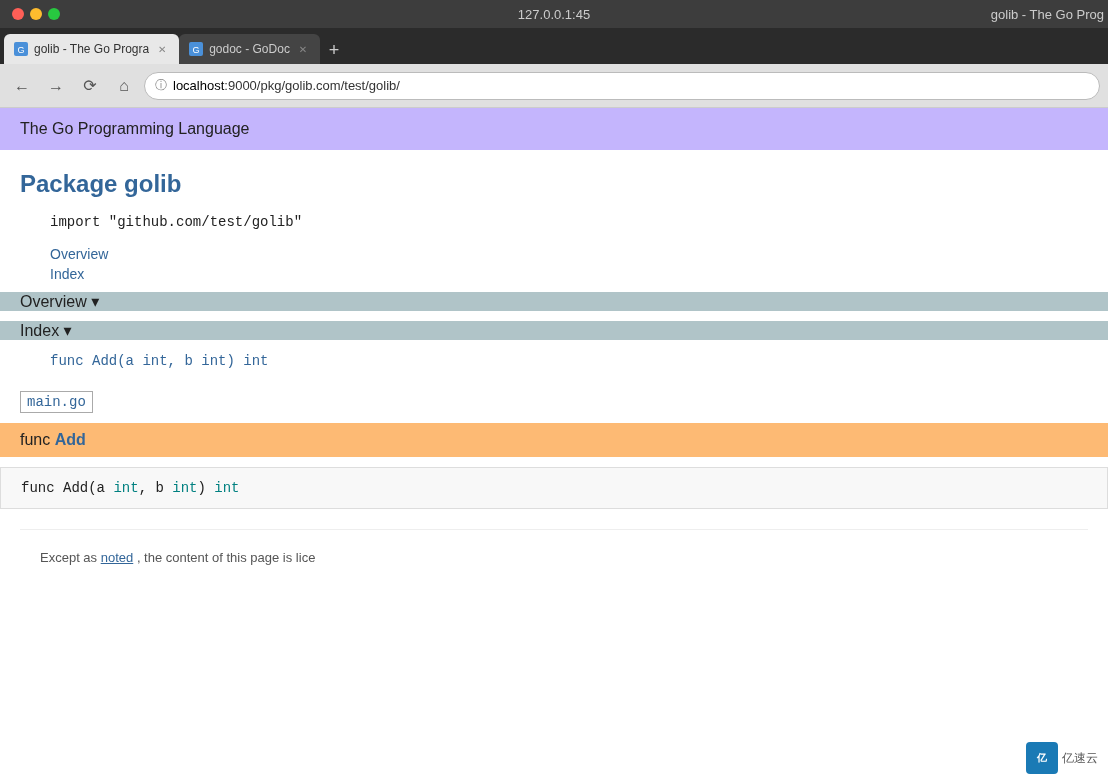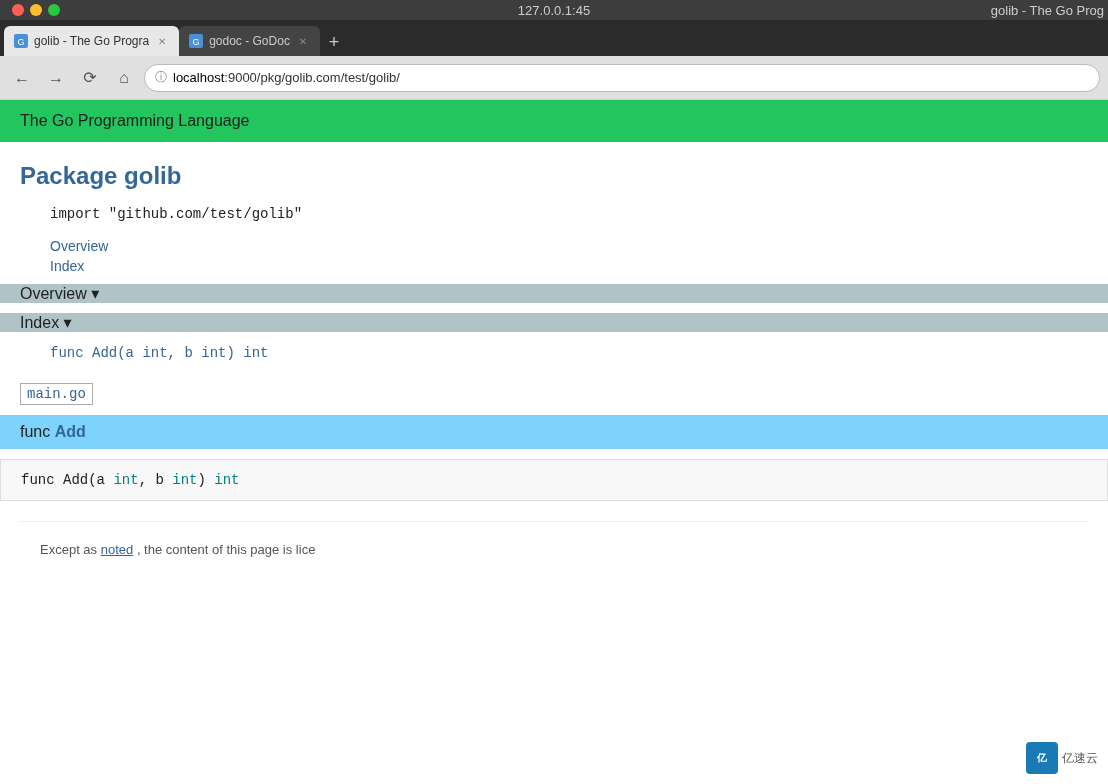--- a/index.html
+++ b/index.html
@@ -1,21 +1,21 @@
 <!DOCTYPE html>
 <html><head>
   <meta charset="utf-8">
   <style>
     * { margin: 0; padding: 0; box-sizing: border-box; }
     body { font-family: Arial, sans-serif; background: #fff; font-size: 14px; }
 
     
     .title-bar {
       background: #3d3d3d;
-      height: 20px;
+      height: 28px;
       display: flex;
       align-items: center;
       padding: 0 12px;
       position: relative;
     }
     .window-controls {
       display: flex;
       gap: 6px;
       align-items: center;
     }
@@ -152,21 +152,21 @@
       color: #333;
     }
     .url-bar-text .url-host {
       color: #000;
       font-weight: 500;
       text-align: center;
     }
 
     
     .page-header {
-      background: #22c55e;
+      background: #c4b5fd;
       padding: 12px 20px;
       font-size: 16px;
       color: #222;
     }
 
     
     .content {
       padding: 20px 20px;
       background: #fff;
       color: #222;
@@ -237,21 +237,21 @@
       text-decoration: none;
       font-size: 14px;
       font-family: 'Courier New', Courier, monospace;
     }
 
     
     .func-section {
       margin: 10px -20px 0 -20px;
     }
     .func-section-header {
-      background: #7dd3fc;
+      background: #fdba74;
       padding: 8px 20px;
       font-size: 16px;
       color: #222;
     }
     .func-section-header .func-keyword {
       color: #222;
       font-weight: normal;
     }
     .func-section-header .func-name {
       color: #336699;

